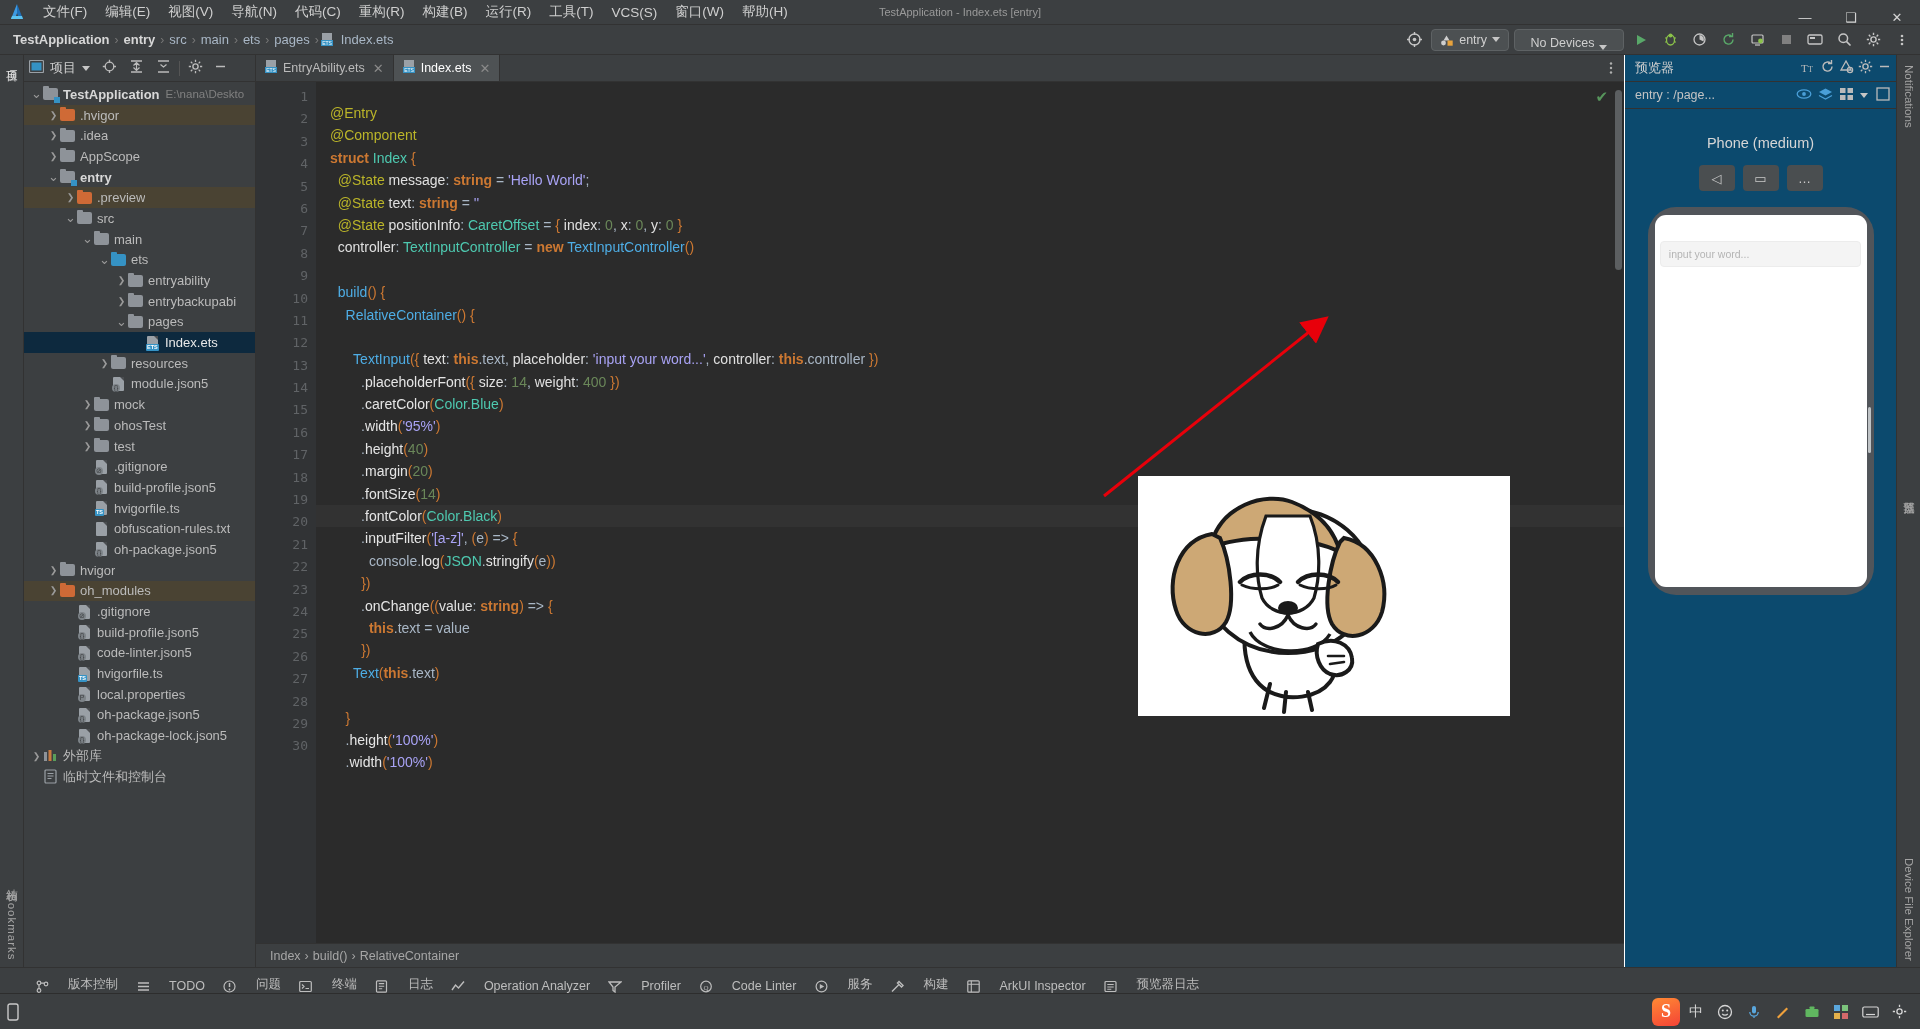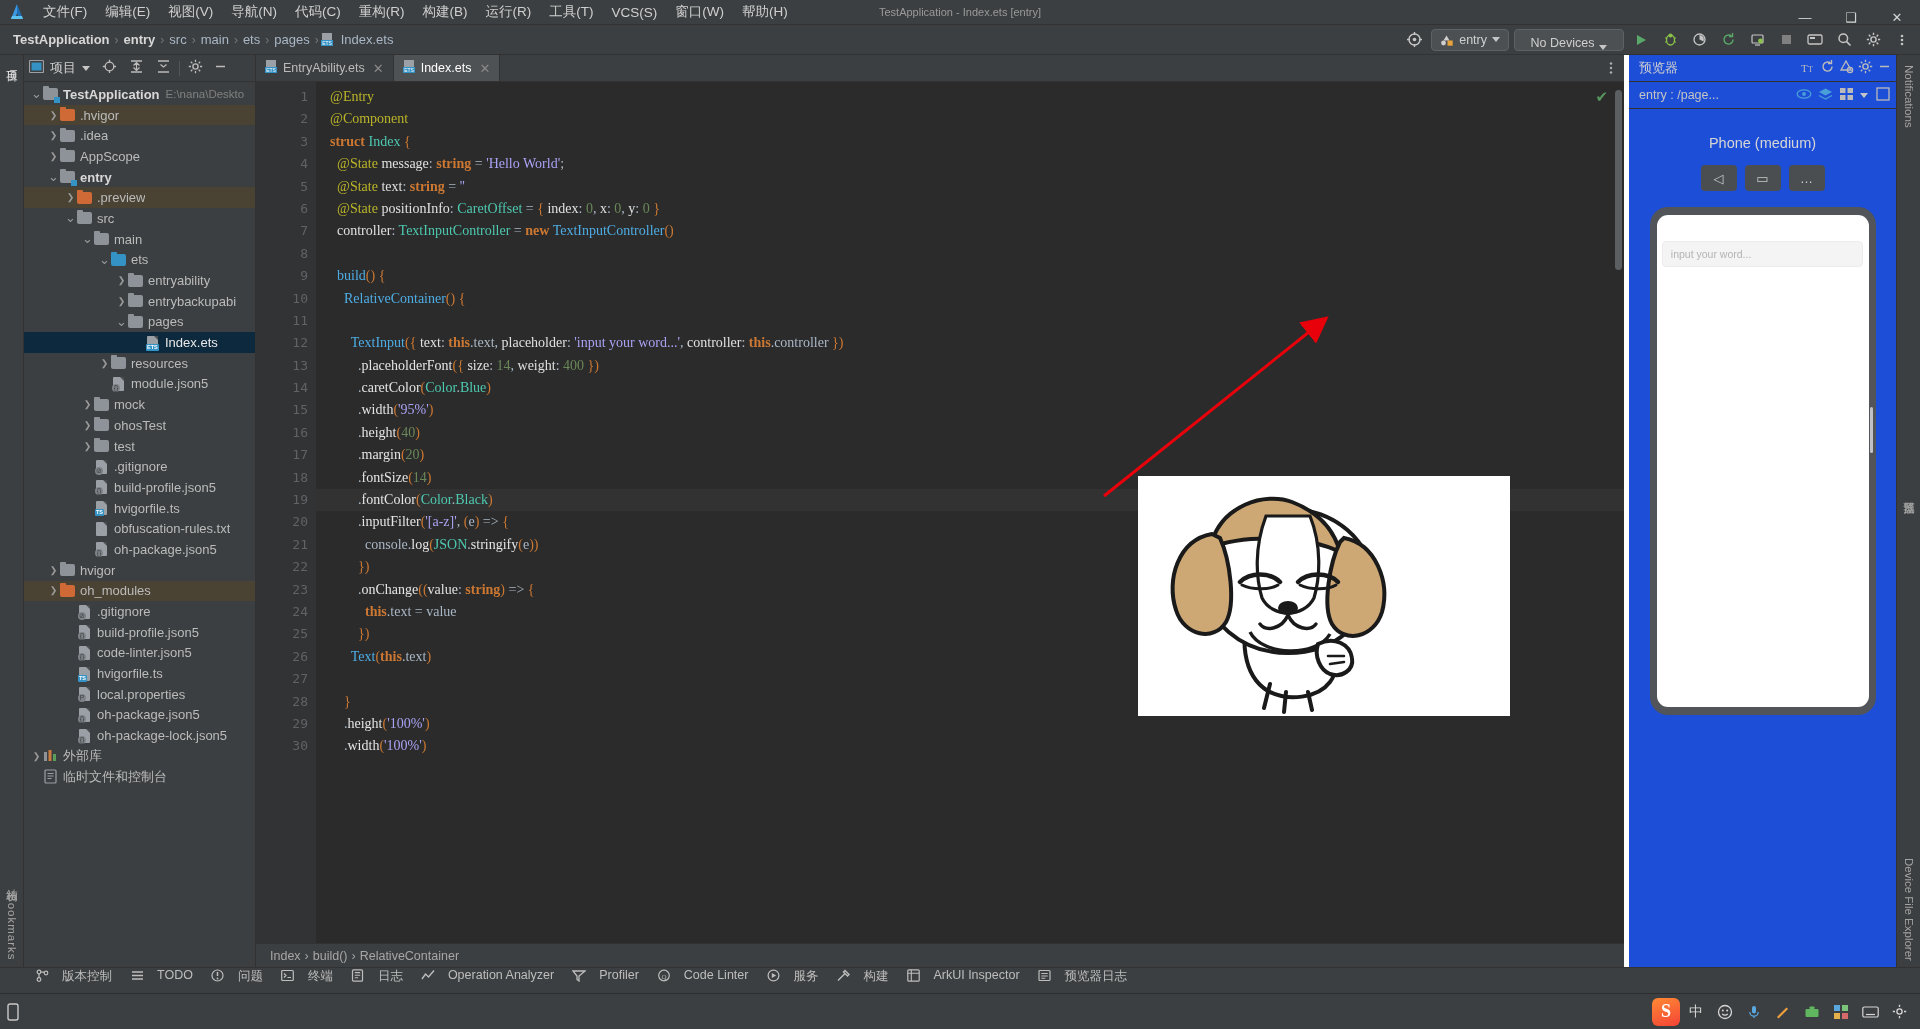--- a/index.html
+++ b/index.html
@@ -138,21 +138,21 @@
   .editor-wrap { flex:1; display:flex; min-height:0; position:relative; }
   .gutter {
     width:60px; background:#313335; flex:none; text-align:right; padding-top:4px;
     color:#606366; font-size:13px; font-family:"DejaVu Sans Mono", monospace;
     position:relative;
   }
   .gline { height:22.4px; line-height:22.4px; padding-right:8px; position:relative; }
   .gline .bulb { position:absolute; right:-24px; top:3px; font-size:12px; }
   .fold { position:absolute; right:-14px; top:6px; width:9px; height:9px; color:#8a8a8a; }
   .code {
-    flex:1; padding-top:4px; font-family:Liberation Serif, serif; font-size:14px;
+    flex:1; padding-top:20px; font-family:Liberation Sans, sans-serif; font-size:14px;
     color:#a9b7c6; overflow:hidden; position:relative; background:#2b2b2b;
   }
   .cline { height:22.4px; line-height:22.4px; white-space:pre; padding-left:14px; }
   .cline.hl { background:#323232; }
   .kw { color:#cc7832; font-weight:bold; }
   .anno { color:#bbb529; }
   .str { color:#a9a3f5; }
   .num { color:#6a8759; }
   .fn { color:#e5e5e5; }
   .typ { color:#4ec9b0; }
@@ -165,42 +165,42 @@
   .editor-scrollbar .thumb { position:absolute; right:2px; top:8px; width:7px; height:180px; background:#5c5f61; border-radius:4px; }
   .check-mark { position:absolute; right:16px; top:6px; color:#57965c; font-size:15px; }
 
   .bread-bottom {
     height:24px; background:#3c3f41; border-top:1px solid #323232; display:flex;
     align-items:center; padding-left:14px; gap:4px; flex:none; font-size:12.5px; color:#a6a6a6;
   }
 
   
   .preview {
-    width:272px; background:#1d4ed8; flex:none; display:flex; flex-direction:column;
-    border-left:5px solid #ffffff;
+    width:272px; background:#0c4a6e; flex:none; display:flex; flex-direction:column;
+    border-left:1px solid #ffffff;
   }
   .pv-head {
     height:27px; display:flex; align-items:center; padding:0 4px 0 10px; gap:4px;
     border-bottom:1px solid #323232; flex:none;
   }
   .pv-title { color:#cfcfcf; font-size:13px; margin-right:auto; }
   .pv-sub {
     height:27px; display:flex; align-items:center; padding:0 6px 0 10px; gap:6px;
     border-bottom:1px solid #323232; flex:none; font-size:12.5px; color:#c4c4c4;
   }
   .pv-sub .nm { margin-right:auto; white-space:nowrap; overflow:hidden; }
   .pv-body { flex:1; display:flex; flex-direction:column; align-items:center; padding-top:26px; position:relative; overflow:hidden; }
   .pv-device-name { color:#d6d6d6; font-size:14.5px; margin-bottom:14px; }
   .pv-ctrl-row { display:flex; gap:8px; margin-bottom:16px; }
   .pv-ctrl {
     width:36px; height:26px; background:#4a4e50; border-radius:4px;
     display:flex; align-items:center; justify-content:center; color:#c9c9c9; font-size:13px;
   }
   .phone {
-    width:226px; height:508px; background:#51555a; border-radius:18px; padding:8px 7px;
+    width:226px; height:388px; background:#51555a; border-radius:28px; padding:8px 7px;
     position:relative;
   }
   .phone-screen { width:100%; height:100%; background:#ffffff; border-radius:11px; overflow:hidden; padding-top:26px; }
   .ti {
     margin:0 auto; width:95%; height:26px; background:#f4f4f4; border-radius:4px;
     display:flex; align-items:center; padding-left:8px; color:#b4b4b4; font-size:10.5px;
     border:1px solid #ececec;
   }
   .phone-sb { position:absolute; right:3px; top:200px; width:3px; height:46px; background:#bfc3c6; border-radius:2px; }
 
@@ -210,21 +210,21 @@
     display:flex; flex-direction:column; align-items:center; padding-top:4px;
   }
   .rrail .vtext { writing-mode:vertical-rl; font-size:11.5px; color:#a3a3a3; padding:6px 0; }
   .rrail .spacer{ flex:1; }
 
   
   .statusbar {
     height:26px; background:#3c3f41; display:flex; align-items:center; gap:0;
     padding-left:26px; flex:none; border-top:1px solid #323232; font-size:12.5px; color:#bdbdbd;
   }
-  .sb-item { display:flex; align-items:flex-start; gap:13px; padding:0 9px; height:100%; white-space:nowrap; }
+  .sb-item { display:flex; align-items:flex-end; gap:19px; padding:0 9px; height:100%; white-space:nowrap; }
   .sb-ico { display:inline-flex; width:14px; height:14px; align-items:center; justify-content:center; }
 
   
   .taskbar {
     height:36px; background:#3c3f41; display:flex; align-items:center; flex:none;
     border-top:1px solid #2d2d2d; position:relative;
   }
   .tb-left { width:26px; display:flex; align-items:center; justify-content:center; }
   .tray { margin-left:auto; display:flex; align-items:center; gap:3px; padding-right:8px; }
   .tray-ico { width:26px; height:26px; display:flex; align-items:center; justify-content:center; color:#d6d6d6; font-size:14px; }

